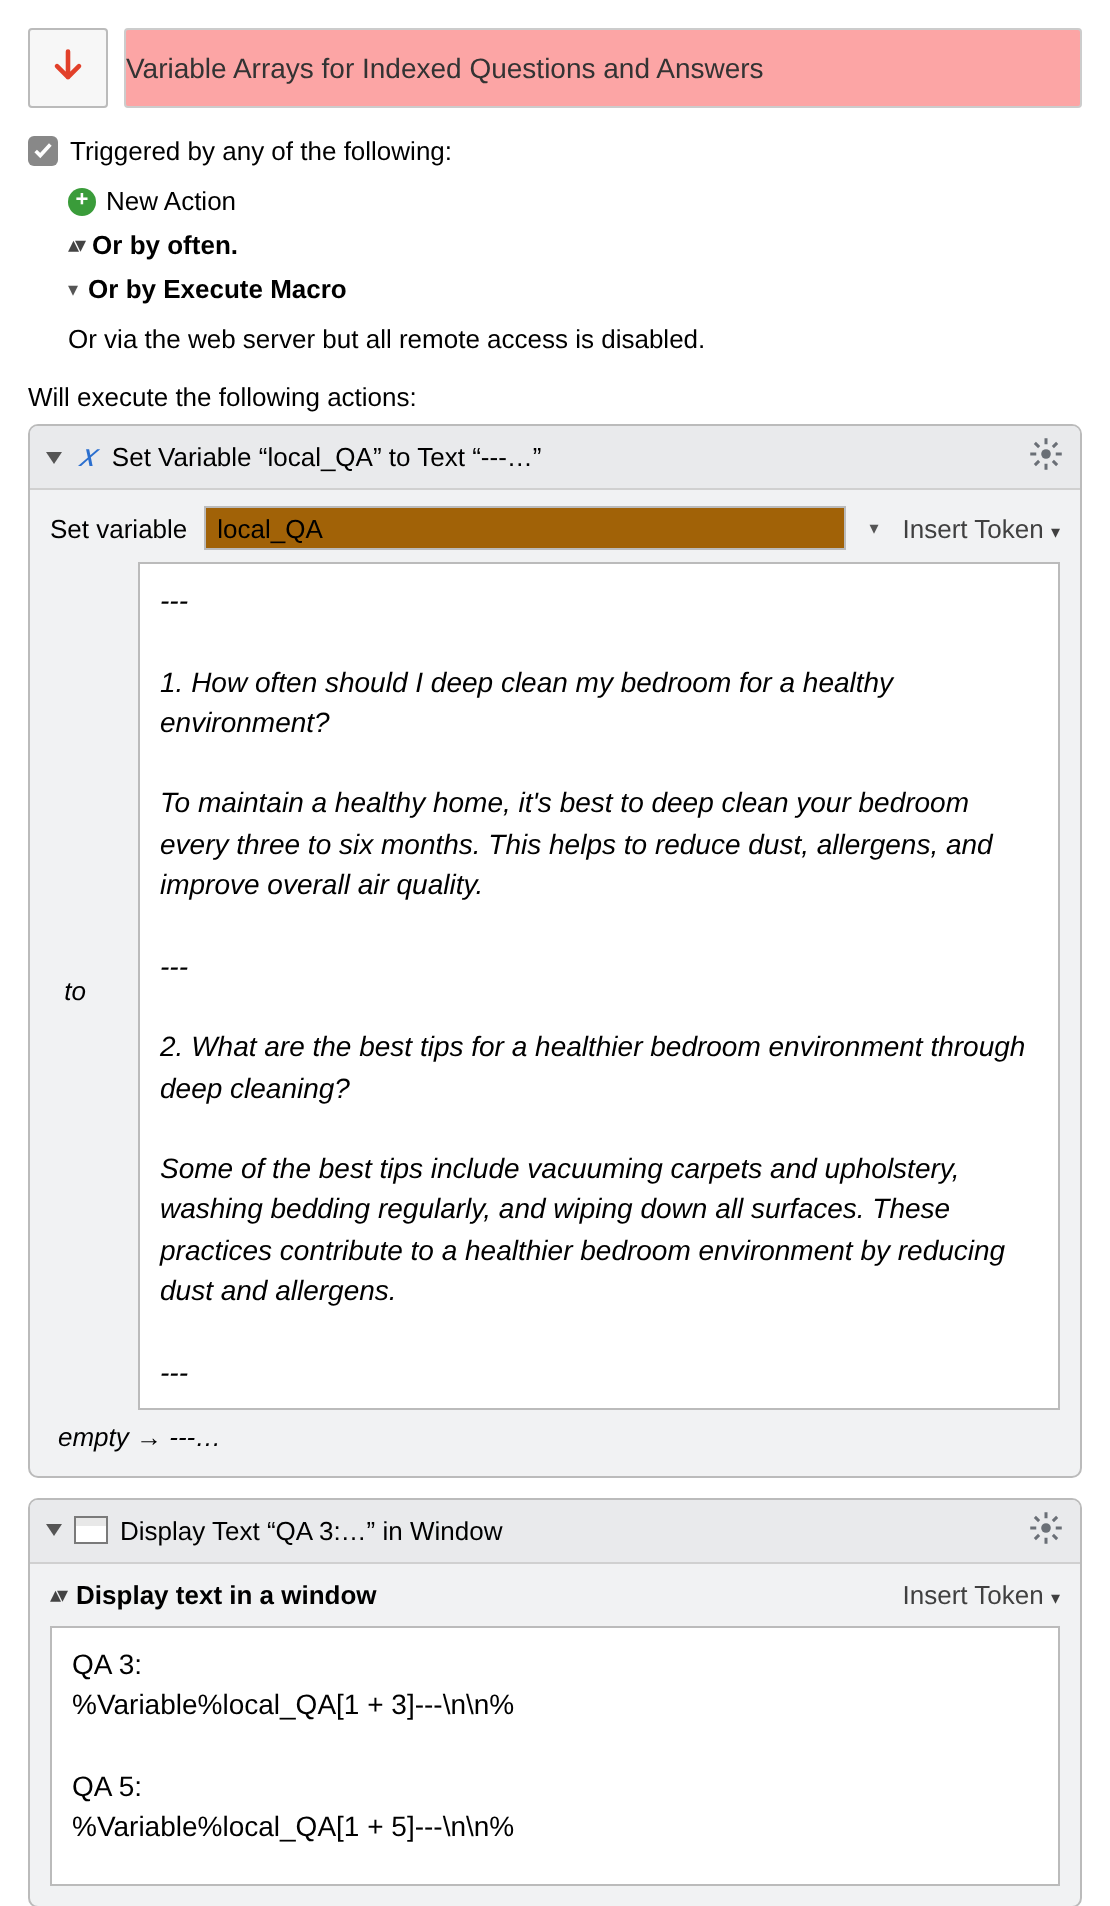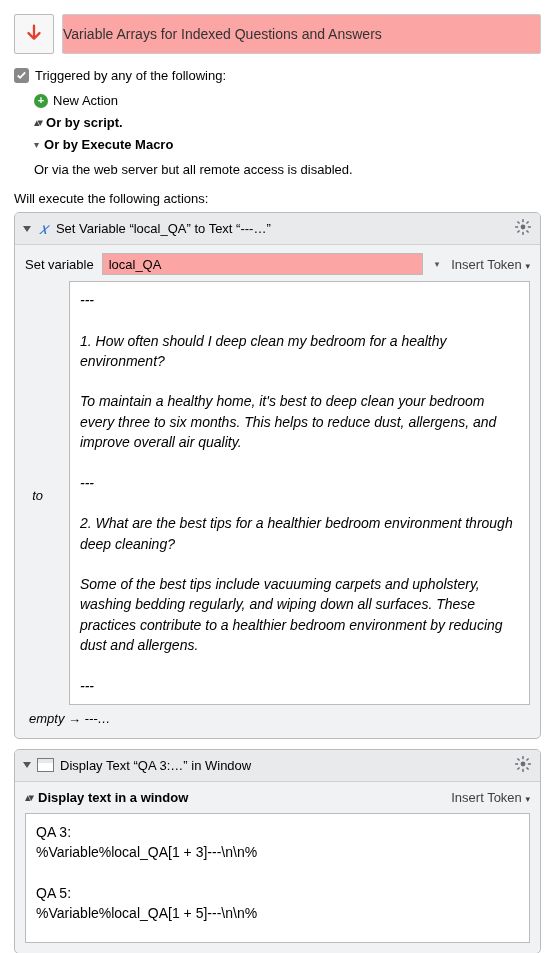--- a/index.html
+++ b/index.html
@@ -80,21 +80,21 @@
   .gear {
     width: 18px; height: 18px;
     display: inline-block;
   }
   .card-body { padding: 8px 10px 10px 10px; }
   .form-row { display: flex; align-items: center; gap: 8px; margin-bottom: 6px; }
   .form-row .lbl { font-size: 13px; }
   .input-field {
     border: 1px solid #bbb;
     border-radius: 0;
-    background: #fca5a5;
+    background: #a16207;
     padding: 3px 6px;
     font-size: 13px;
     flex: 1;
     height: 22px;
     display: flex; align-items: center;
   }
   .dropdown-caret { padding: 0 4px; color: #555; font-size: 9px; cursor: default; }
   .insert-token { font-size: 13px; color: #404040; cursor: default; white-space: nowrap; }
   .to-row { display: flex; align-items: center; gap: 26px; font-style: italic; }
   .to-lbl { padding-top: 6px; width: 18px; text-align: right; }
@@ -151,21 +151,21 @@
   <span>Triggered by any of the following:</span>
 </div>
 
 <div class="trigger-list">
   <div class="trigger-item">
     <span class="plus-ic">+</span>
     <span>New Action</span>
   </div>
   <div class="trigger-item">
     <span class="updown">▴▾</span>
-    <span class="bold">Or by script.</span>
+    <span class="bold">Or by often.</span>
   </div>
   <div class="trigger-item">
     <span style="font-size:10px;color:#555">▾</span>
     <span class="bold">Or by Execute Macro</span>
   </div>
 </div>
 <div class="web-note">Or via the web server but all remote access is disabled.</div>
 
 <div class="exec-label">Will execute the following actions:</div>
 

